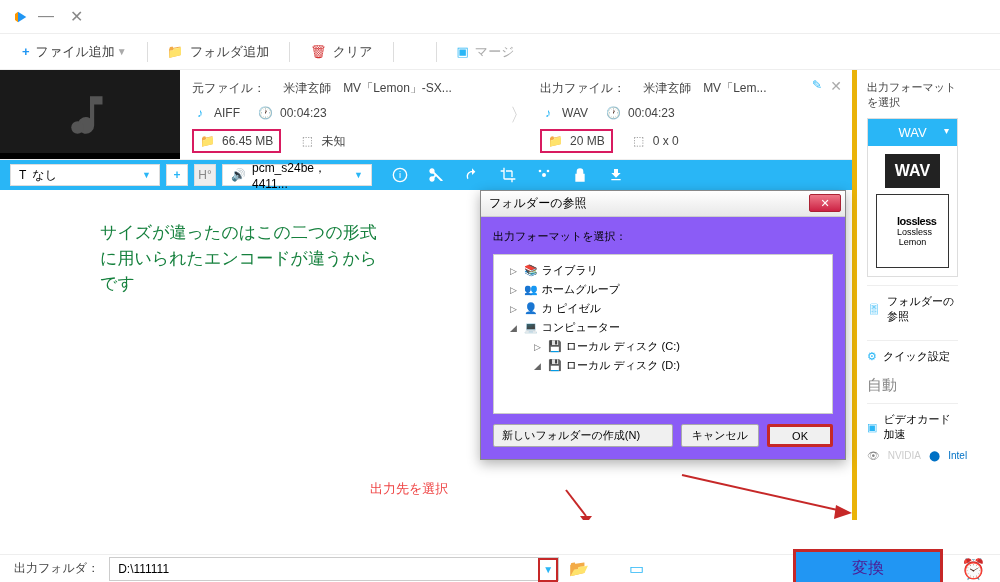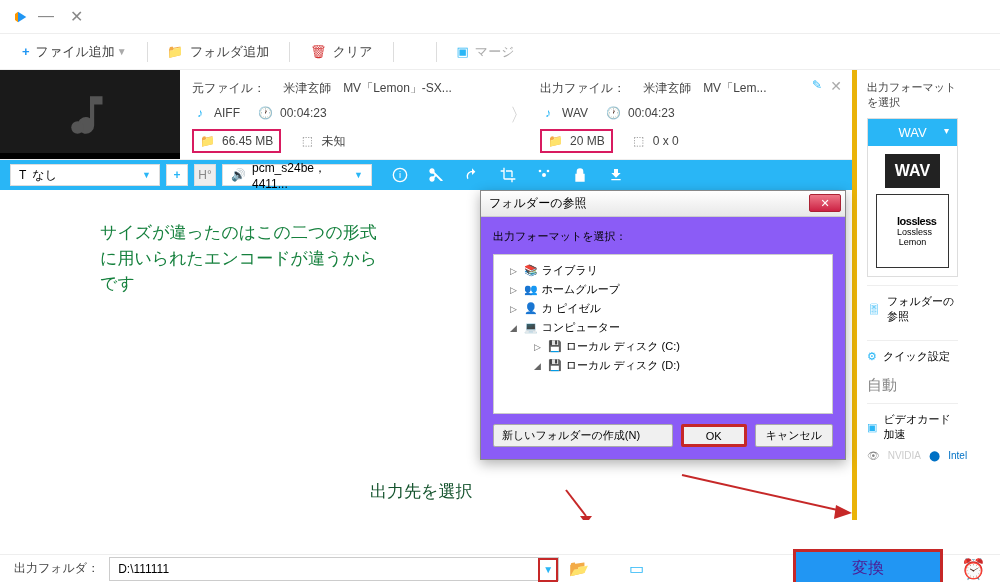--- a/index.html
+++ b/index.html
@@ -59,21 +59,21 @@
   .tree { border: 1px solid #ccc; height: 160px; padding: 6px 4px; overflow: hidden; background: #fff; }
   .tree-item { display: flex; align-items: center; gap: 4px; padding: 2px 0; font-size: 11px; }
   .tree-indent-1 { padding-left: 12px; }
   .tree-indent-2 { padding-left: 36px; }
   .tree-exp { color: #666; font-size: 9px; width: 10px; }
   .dlg-actions { display: flex; gap: 8px; margin-top: 10px; justify-content: flex-end; }
   .dlg-btn { font-size: 11px; padding: 3px 10px; background: #f0f0f0; border: 1px solid #aaa; border-radius: 2px; cursor: pointer; }
   .dlg-btn.ok { border: 3px solid #c62828; padding: 1px 22px; }
   .dlg-newf { flex: 1; text-align: left; padding: 3px 8px; }
   
-  .bottom-note { position: absolute; top: 290px; left: 370px; color: #14532d; font-size: 17px; font-family: Liberation Serif, serif; }
+  .bottom-note { position: absolute; top: 290px; left: 370px; color: #ef4444; font-size: 13px; font-family: Liberation Serif, serif; }
   .red-arrow1 { position: absolute; top: 290px; left: 556px; width: 120px; height: 40px; }
   .red-arrow2 { position: absolute; top: 275px; left: 672px; width: 190px; height: 60px; }
   
   .right-panel { width: 116px; padding: 10px; border-left: 5px solid #eab308; }
   .rp-header { font-size: 11px; color: #444; margin-bottom: 8px; }
   .format-box { border: 1px solid #ddd; }
   .format-sel { background: #29b6f6; color: #fff; font-size: 13px; padding: 6px; text-align: center; position: relative; }
   .format-sel::after { content: "▾"; position: absolute; right: 8px; font-size: 10px; }
   .wav-preview { background: #fff; padding: 8px; text-align: center; }
   .wav-badge { background: #222; color: #fff; padding: 8px 10px; font-weight: bold; font-size: 16px; display: inline-block; margin-bottom: 6px; }
@@ -280,22 +280,22 @@
                 <span>ローカル ディスク (C:)</span>
               </div>
             <div class="tree-item tree-indent-2">
                 <span class="tree-exp">◢</span>
                 <span>💾</span>
                 <span>ローカル ディスク (D:)</span>
               </div>
           </div>
           <div class="dlg-actions">
             <button class="dlg-btn dlg-newf">新しいフォルダーの作成(N)</button>
+            <button class="dlg-btn">キャンセル</button>
             <button class="dlg-btn ok">OK</button>
-            <button class="dlg-btn">キャンセル</button>
           </div>
         </div>
       </div>
 
       <div class="bottom-note">出力先を選択</div>
       <svg class="red-arrow1">
           <line x1="10" y1="10" x2="30" y2="36" stroke="#c62828" stroke-width="2"></line>
           <polygon points="24,36 36,36 30,44" fill="#c62828"></polygon>
         </svg>
       <svg class="red-arrow2">

